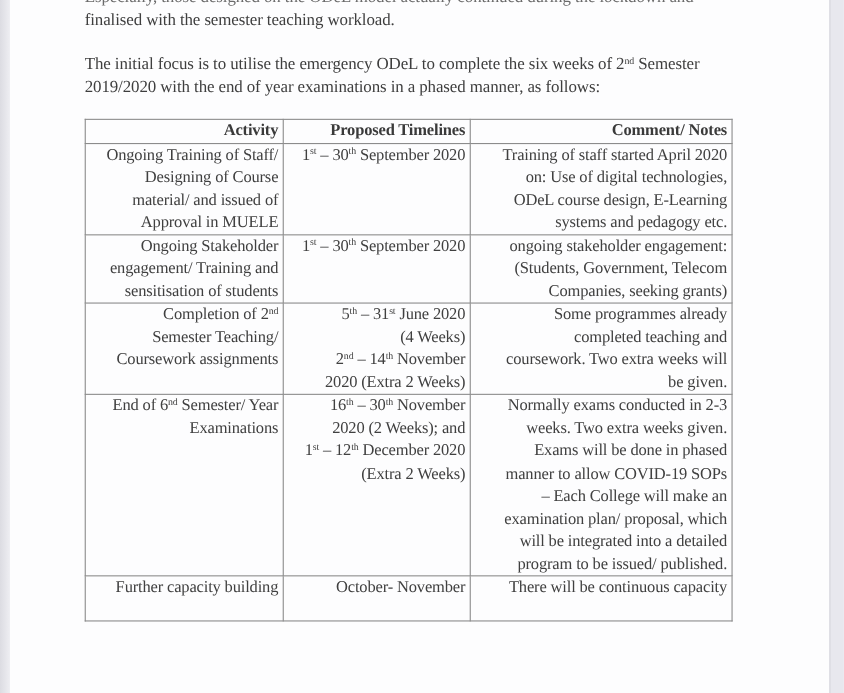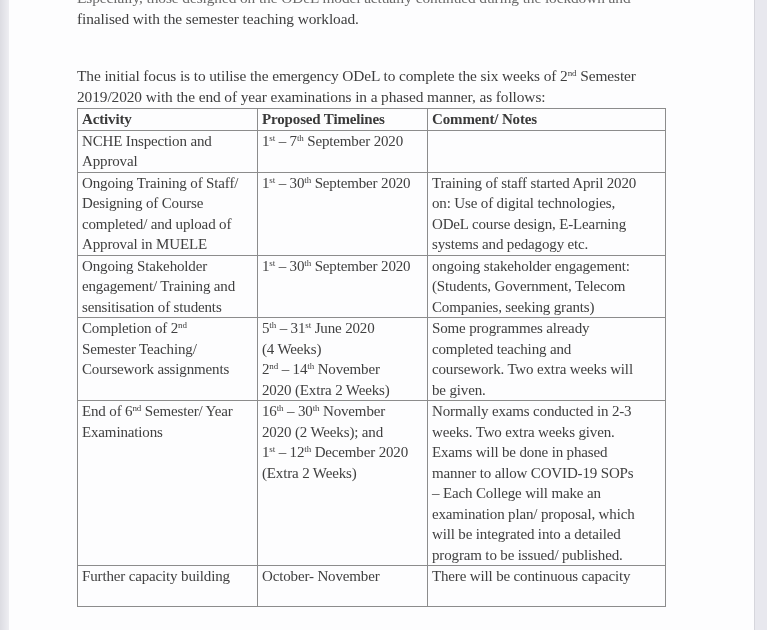--- a/index.html
+++ b/index.html
@@ -44,21 +44,21 @@
       letter-spacing: -0.1px;
     }
     .para-top {
       top: -12px;
     }
     .para-top .faded {
       color: #6a6a6a;
       filter: blur(0.6px);
     }
     .para-focus {
-      top: 66px;
+      top: 49px;
     }
     sup {
       font-size: 9px;
       line-height: 0;
       vertical-align: super;
       position: relative;
       top: 1px;
     }
     table.schedule {
       position: absolute;
@@ -70,21 +70,21 @@
       font-size: 15px;
       line-height: 20.5px;
       color: #404040;
     }
     table.schedule col.c1 { width: 180px; }
     table.schedule col.c2 { width: 170px; }
     table.schedule col.c3 { width: 238px; }
     table.schedule th, table.schedule td {
       border: 1px solid #8c8c8c;
       vertical-align: top;
-      text-align: left;
+      text-align: right;
       padding: 0 4px 0 4px;
       font-weight: normal;
       letter-spacing: -0.15px;
     }
     table.schedule th {
       font-weight: bold;
       height: 19px;
       color: #3a3a3a;
     }
     .line { display: block; white-space: nowrap; }
@@ -122,36 +122,26 @@
   <thead>
     <tr>
       <th>Activity</th>
       <th>Proposed Timelines</th>
       <th>Comment/ Notes</th>
     </tr>
   </thead>
   <tbody>
 
 
-    <tr class="r-inspect">
-      <td>
-        <span class="line">NCHE Inspection and</span>
-        <span class="line">Approval</span>
-      </td>
-      <td>
-        <span class="line"><span>1</span><sup>st</sup><span> – 7</span><sup>th</sup><span> September 2020</span></span>
-      </td>
-      <td></td>
-    </tr>
 
     <tr class="r-training">
       <td>
         <span class="line">Ongoing Training of Staff/</span>
         <span class="line">Designing of Course</span>
-        <span class="line">completed/ and upload of</span>
+        <span class="line">material/ and issued of</span>
         <span class="line">Approval in MUELE</span>
       </td>
       <td>
         <span class="line"><span>1</span><sup>st</sup><span> – 30</span><sup>th</sup><span> September 2020</span></span>
       </td>
       <td>
         <span class="line">Training of staff started April 2020</span>
         <span class="line">on: Use of digital technologies,</span>
         <span class="line">ODeL course design, E-Learning</span>
         <span class="line">systems and pedagogy etc.</span>

